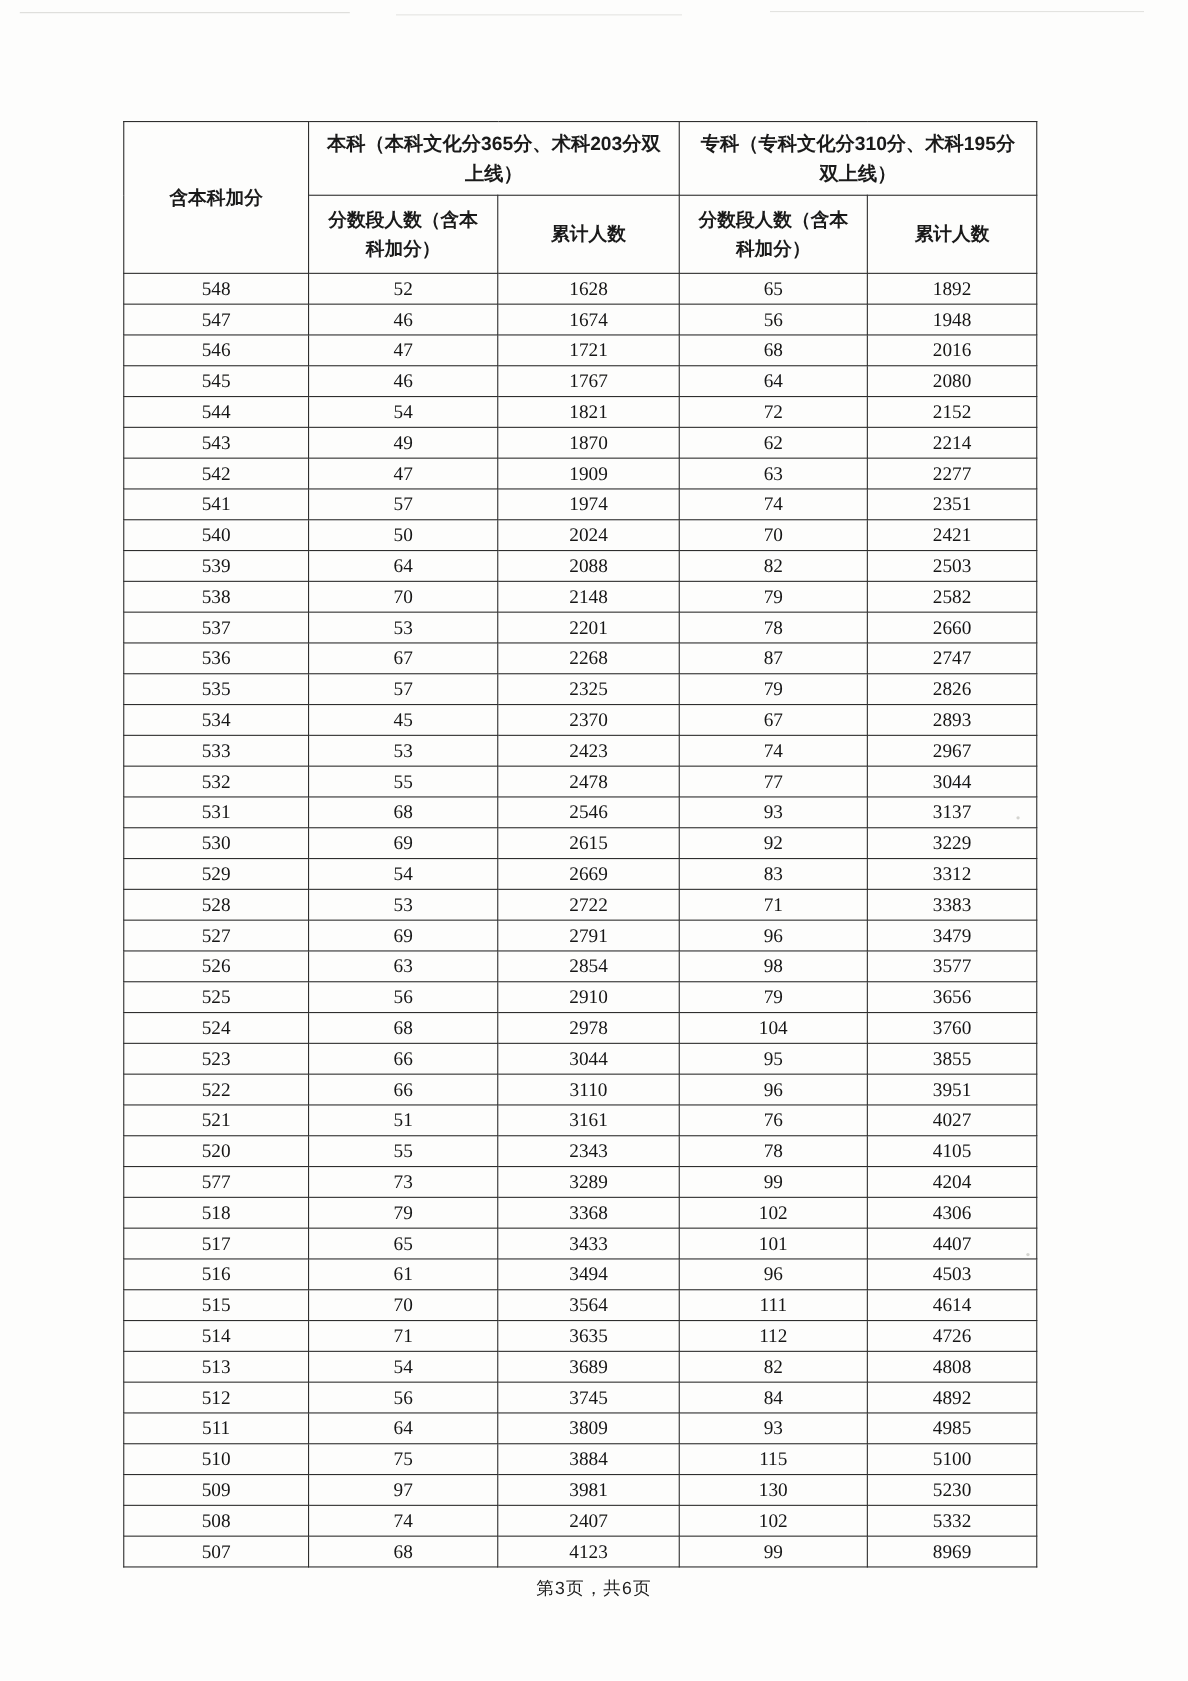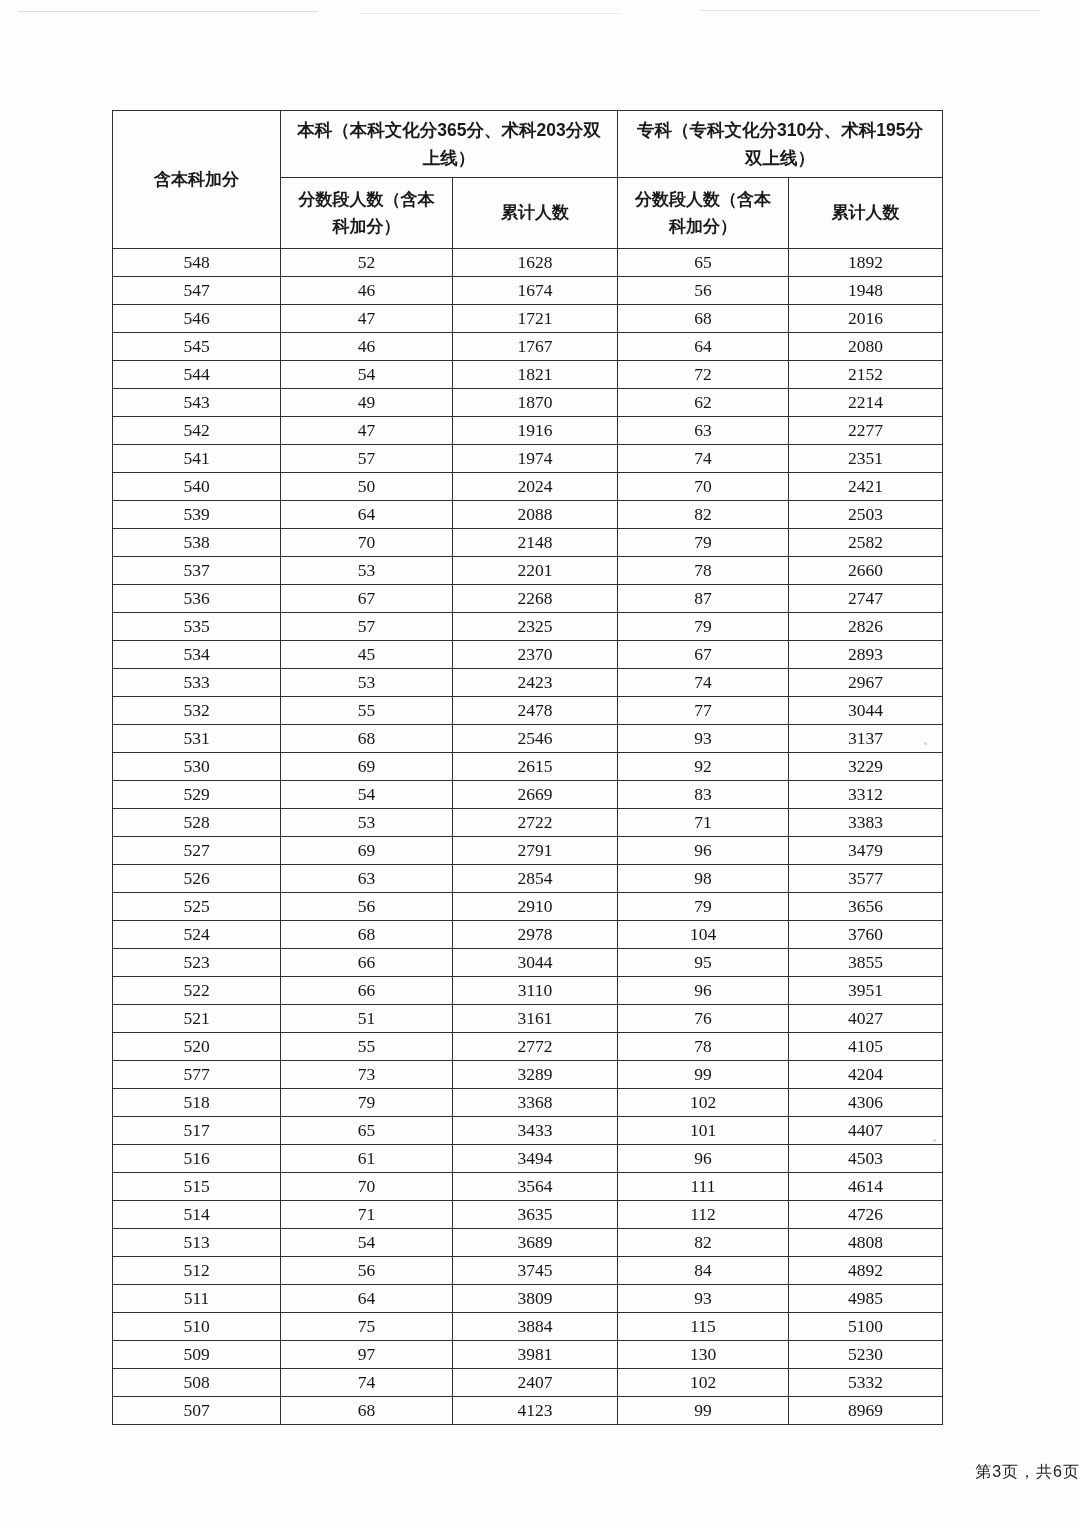--- a/index.html
+++ b/index.html
@@ -62,26 +62,25 @@
     height: 27px;
     padding: 0 4px;
     line-height: 1.1;
     color: #161616;
   }
   .footer {
     position: absolute;
     top: 1434px;
     left: 0;
     width: 1080px;
-    text-align: right;
+    text-align: center;
     font-family: "Liberation Sans", sans-serif;
     font-size: 16px;
     color: #222222;
     letter-spacing: 1px;
-    margin-top: 28px;
   }
 </style>
 </head>
 <body>
 
 <div class="page">
 
   <div class="artifact a1"></div>
   <div class="artifact a2"></div>
   <div class="artifact a3"></div>
@@ -148,21 +147,21 @@
         <tr>
           <td>543</td>
           <td>49</td>
           <td>1870</td>
           <td>62</td>
           <td>2214</td>
         </tr>
         <tr>
           <td>542</td>
           <td>47</td>
-          <td>1916</td>
+          <td>1909</td>
           <td>63</td>
           <td>2277</td>
         </tr>
         <tr>
           <td>541</td>
           <td>57</td>
           <td>1974</td>
           <td>74</td>
           <td>2351</td>
         </tr>
@@ -302,21 +301,21 @@
         <tr>
           <td>521</td>
           <td>51</td>
           <td>3161</td>
           <td>76</td>
           <td>4027</td>
         </tr>
         <tr>
           <td>520</td>
           <td>55</td>
-          <td>2772</td>
+          <td>2343</td>
           <td>78</td>
           <td>4105</td>
         </tr>
         <tr>
           <td>577</td>
           <td>73</td>
           <td>3289</td>
           <td>99</td>
           <td>4204</td>
         </tr>

